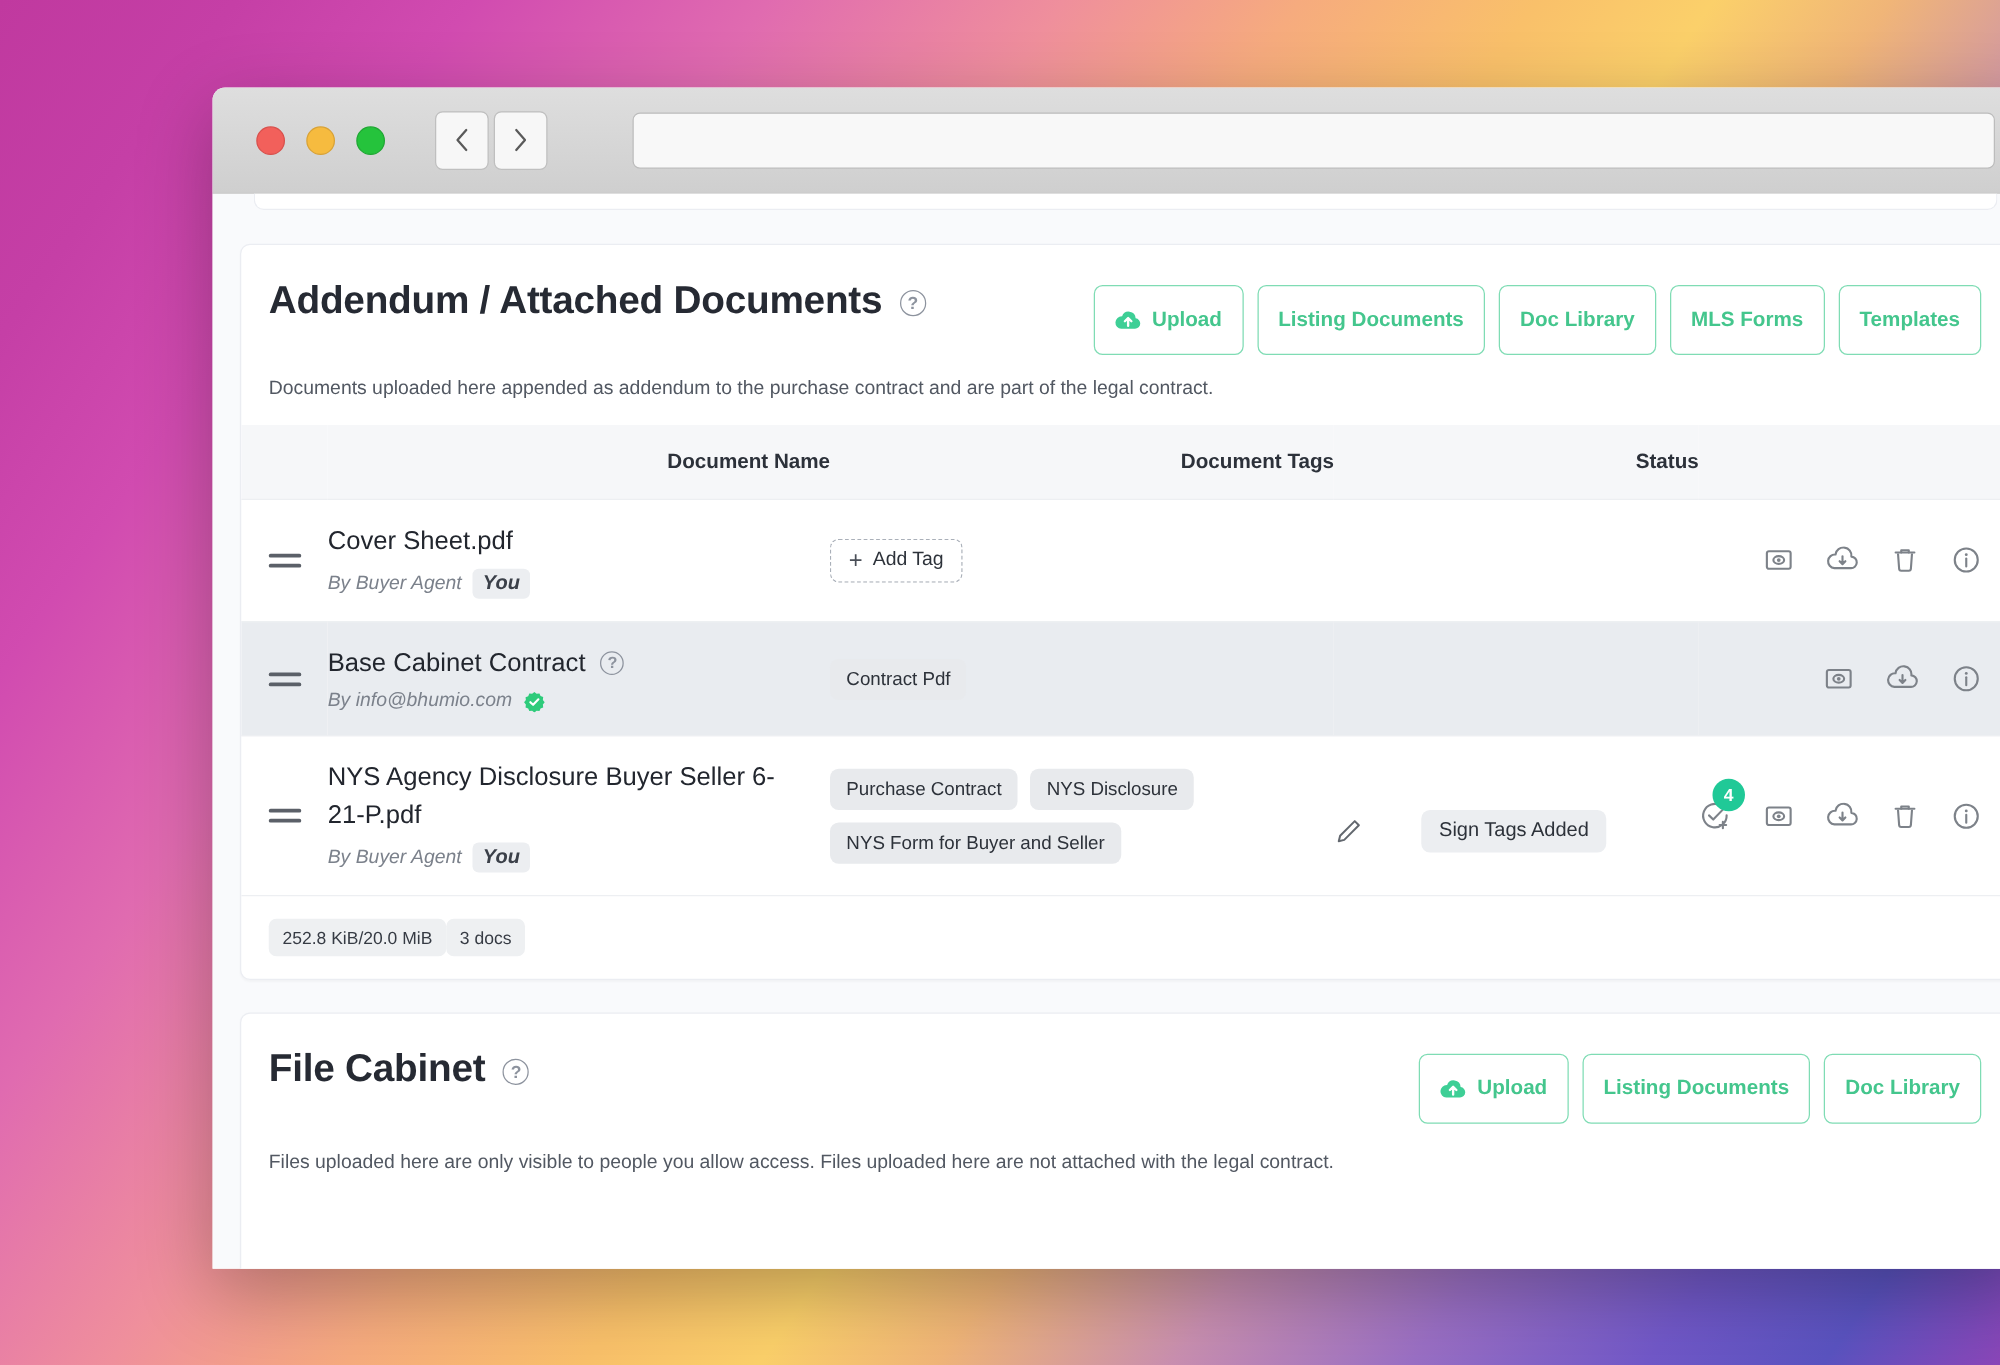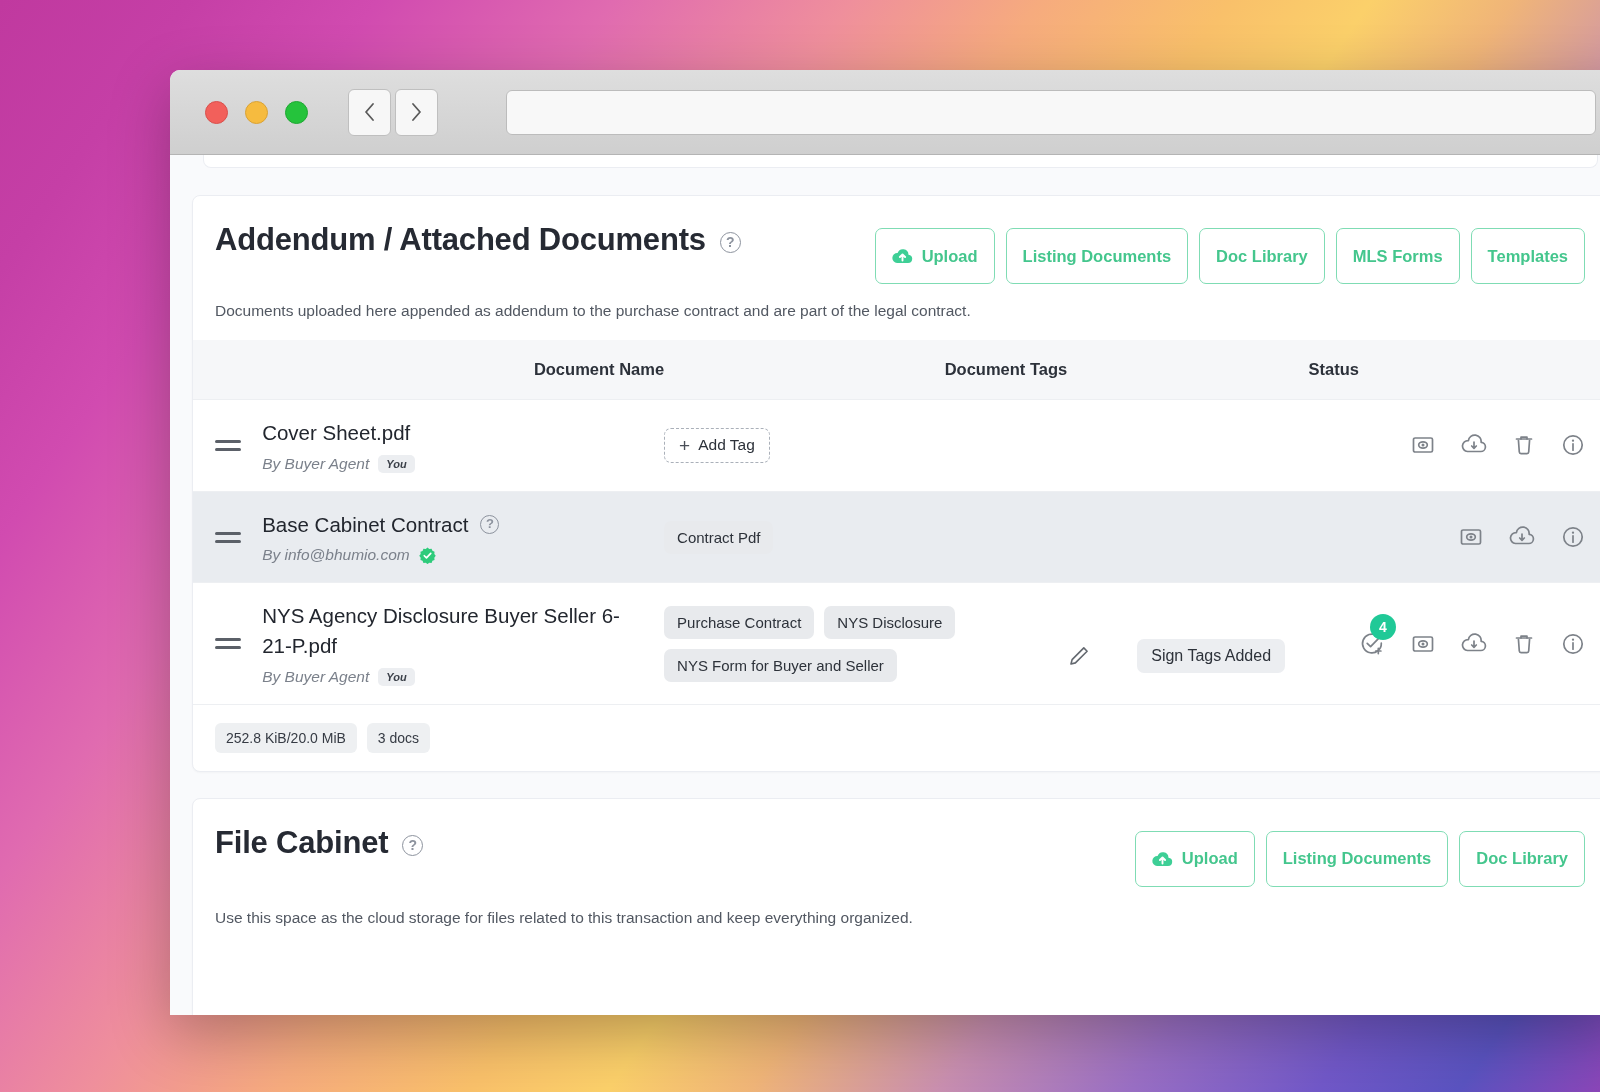--- a/index.html
+++ b/index.html
@@ -210,21 +210,21 @@
     color: #7b818b;
     display: flex;
     align-items: center;
     gap: 9px;
     font-style: italic;
   }
 
   .you-badge {
     background: #eceef1;
     color: #3b4049;
-    font-size: 11px;
+    font-size: 16px;
     font-weight: 700;
     border-radius: 5px;
     padding: 3px 8px;
   }
 
   .verified {
     width: 17px; height: 17px; flex: none; display:block;
   }
 
   .tags { display: flex; flex-wrap: wrap; gap: 10px; padding-right: 20px; }
@@ -300,21 +300,21 @@
     height: 41px;
     padding: 0 16px;
     font-size: 17px;
     font-weight: 600;
     display: inline-flex;
     align-items: center;
     gap: 10px;
     cursor: pointer;
   }
 
-  .meta-pills { display: flex; gap: 10px; align-items: flex-start; }
+  .meta-pills { display: flex; align-items: flex-start; }
   .meta-pill {
     background: #eef0f2;
     color: #363b44;
     font-size: 14px;
     border-radius: 6px;
     padding: 7px 11px;
     white-space: nowrap;
   }
 
   
@@ -615,19 +615,19 @@
           </button>
           <button class="btn">
             <span>Listing Documents</span>
           </button>
           <button class="btn">
             <span>Doc Library</span>
           </button>
         </div>
       </div>
       <div class="fc-lines">
-        <p>Use this space as the cloud storage for files related to this transaction and keep everything organized.</p>
+        <p>Files uploaded here are only visible to people you allow access. Files uploaded here are not attached with the legal contract.</p>
       </div>
       <div class="fc-body"></div>
     </div>
 
   </div>
 </div>
 
 </body></html>

